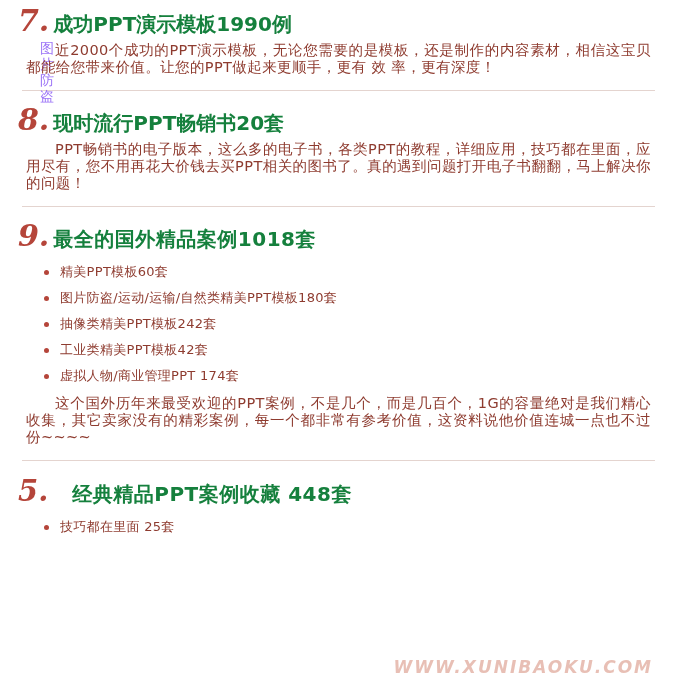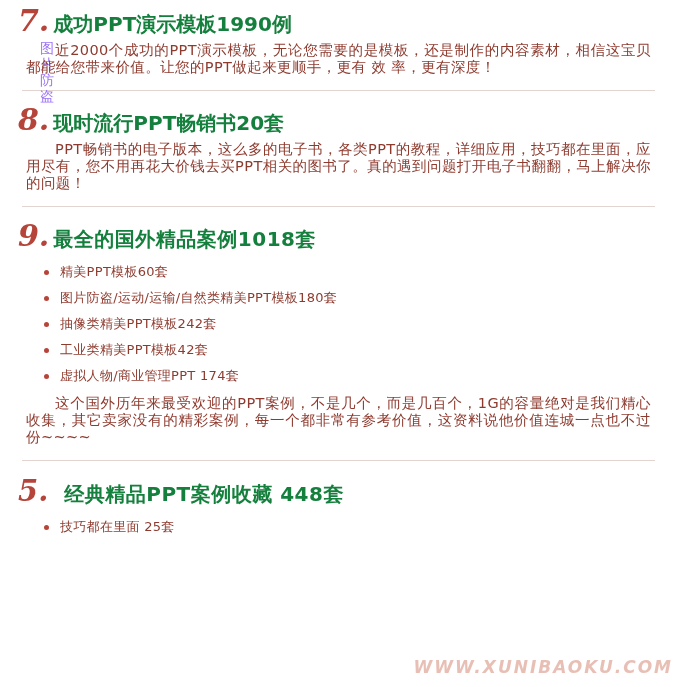--- a/index.html
+++ b/index.html
@@ -31,21 +31,21 @@
     letter-spacing: 1px;
     line-height: 16px;
     width: 14px;
     word-wrap: break-word;
     opacity: 0.85;
     pointer-events: none;
     padding-left: 40px;
   }
   .watermark-right {
     position: absolute;
-    right: 4px;
+    right: 24px;
     bottom: 10px;
     font-size: 17px;
     font-weight: bold;
     font-style: italic;
     color: #e6b9ad;
     letter-spacing: 2px;
     opacity: 0.9;
     pointer-events: none;
     font-family: "DejaVu Sans", "Liberation Sans", sans-serif;
     text-align: center;
@@ -109,21 +109,21 @@
     border: 0;
     border-top: 1px solid #e4d4cf;
     margin: 14px 4px 12px 4px;
     height: 0;
   }
   .s7 { padding-top: 6px; }
   .s8 { padding-top: 2px; }
   .s9 { padding-top: 2px; }
   .s10 { padding-top: 4px; }
   .s10 .sec-num { font-size: 29px; }
-  .s10 .sec-title { margin-left: 12px; letter-spacing: 0.5px; }
+  .s10 .sec-title { margin-left: 20px; letter-spacing: 0.5px; }
   .s9 .sec-title { letter-spacing: 0.5px; }
 </style>
 </head>
 <body>
 
 <div class="page">
 
   <div class="watermark-left">图片防盗</div>
 
   <div class="section s7">

